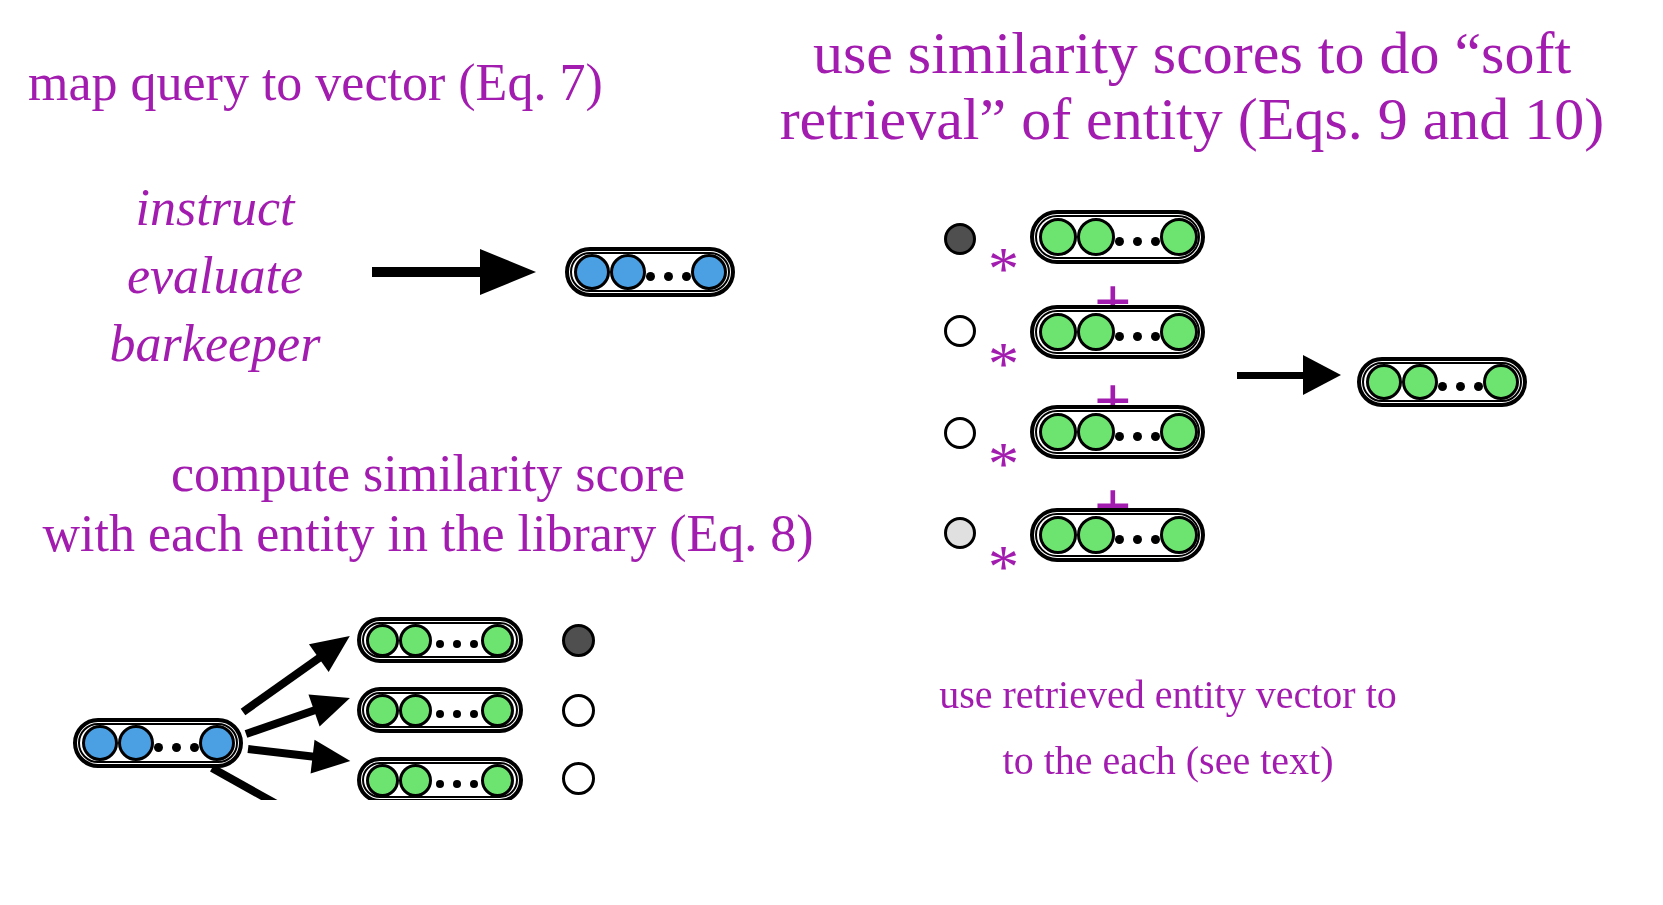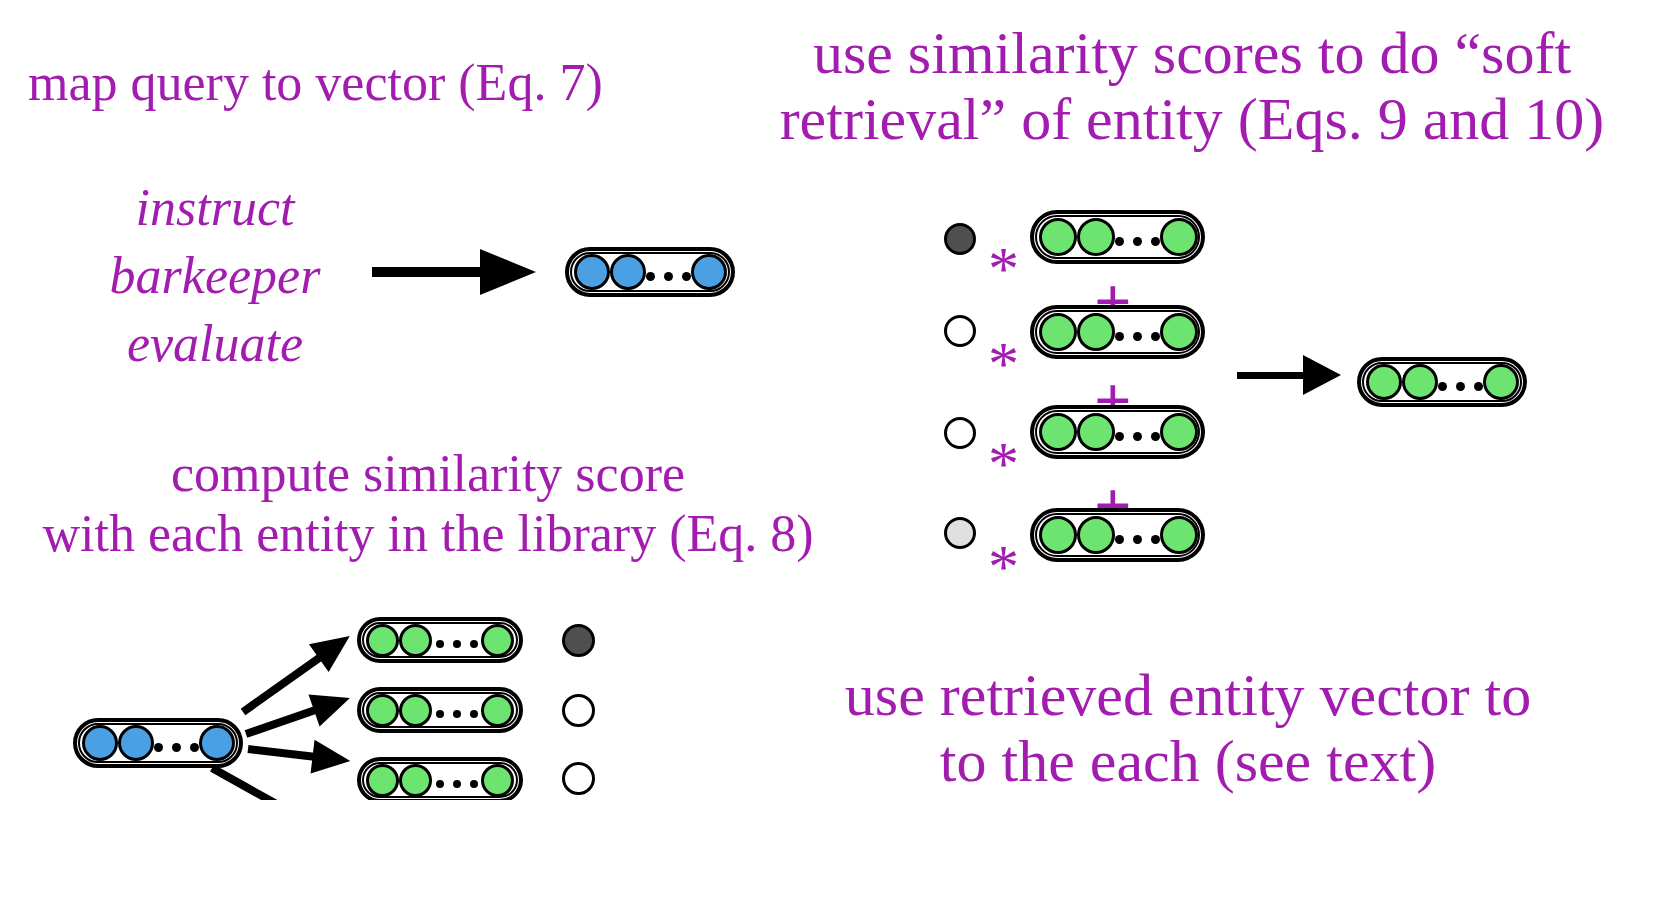--- a/index.html
+++ b/index.html
@@ -6,21 +6,21 @@
   .stage{
     position:relative;width:1663px;height:800px;background:var(--bg,#fff);
     overflow:hidden;font-family:"Liberation Serif","DejaVu Serif",serif;color:#a21caf;
   }
   
   .cap{position:absolute;display:flex;flex-direction:column;align-items:center;text-align:center;}
   .cap span{white-space:nowrap;display:block;}
   .cap-tl{left:28px;top:52px;width:630px;font-size:52px;line-height:62px;align-items:flex-start;text-align:left;}
   .cap-tr{left:812px;top:20px;width:760px;font-size:60px;line-height:66px;}
   .cap-bl{left:30px;top:444px;width:796px;font-size:52px;line-height:60px;}
-  .cap-br{left:856px;top:662px;width:664px;font-size:60px;line-height:66px;}
+  .cap-br{left:836px;top:662px;width:664px;font-size:40px;line-height:66px;}
   .words{position:absolute;left:80px;top:174px;width:270px;font-size:52px;line-height:68px;
          font-style:italic;display:flex;flex-direction:column;align-items:center;}
   .words span{white-space:nowrap;}
   
   .pill{position:absolute;background:#fff;border:4px solid var(--stroke);border-radius:999px;
         box-sizing:border-box;display:flex;align-items:center;justify-content:space-between;}
   .pill::before{content:"";position:absolute;inset:1px;border:2px solid var(--stroke);
         border-radius:999px;pointer-events:none;}
   .pill-lg{width:175px;height:54px;padding:0 5px;}
   .pill-m {width:170px;height:50px;padding:0 5px;}
@@ -56,22 +56,22 @@
 <body>
 
 <div class="stage">
 
   <div class="cap cap-tl">
     <span>map query to vector (Eq. 7)</span>
   </div>
 
   <div class="words">
     <span>instruct</span>
+    <span>evaluate</span>
     <span>barkeeper</span>
-    <span>evaluate</span>
   </div>
 
   <div class="arrow" style="left:372px;top:272px;--len:164px;--t:10px;--hw:56px;--hh:46px;--ang:0deg"></div>
 
   <div class="pill pill-m" style="left:565px;top:247px;">
     <span class="cell blue"></span>
     <span class="cell blue"></span>
     <span class="dots">
         <i></i>
         <i></i>

